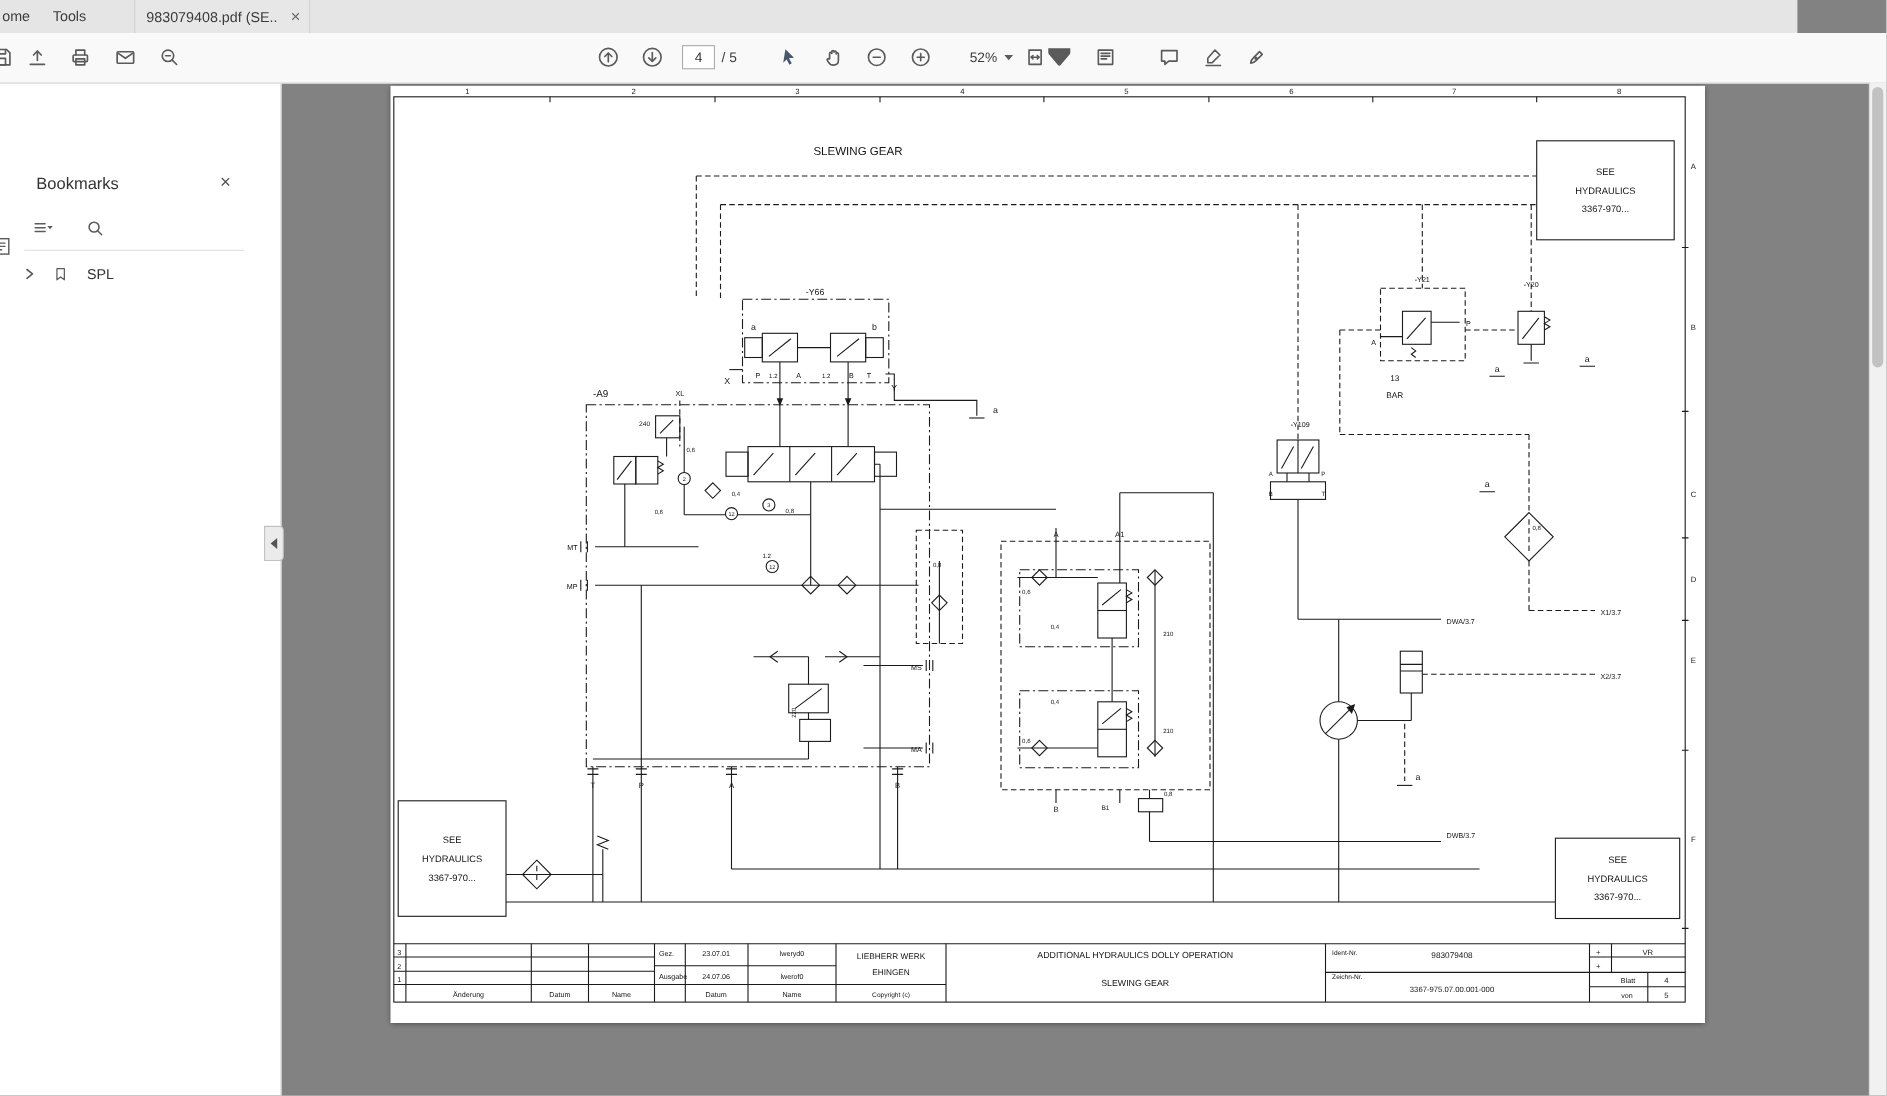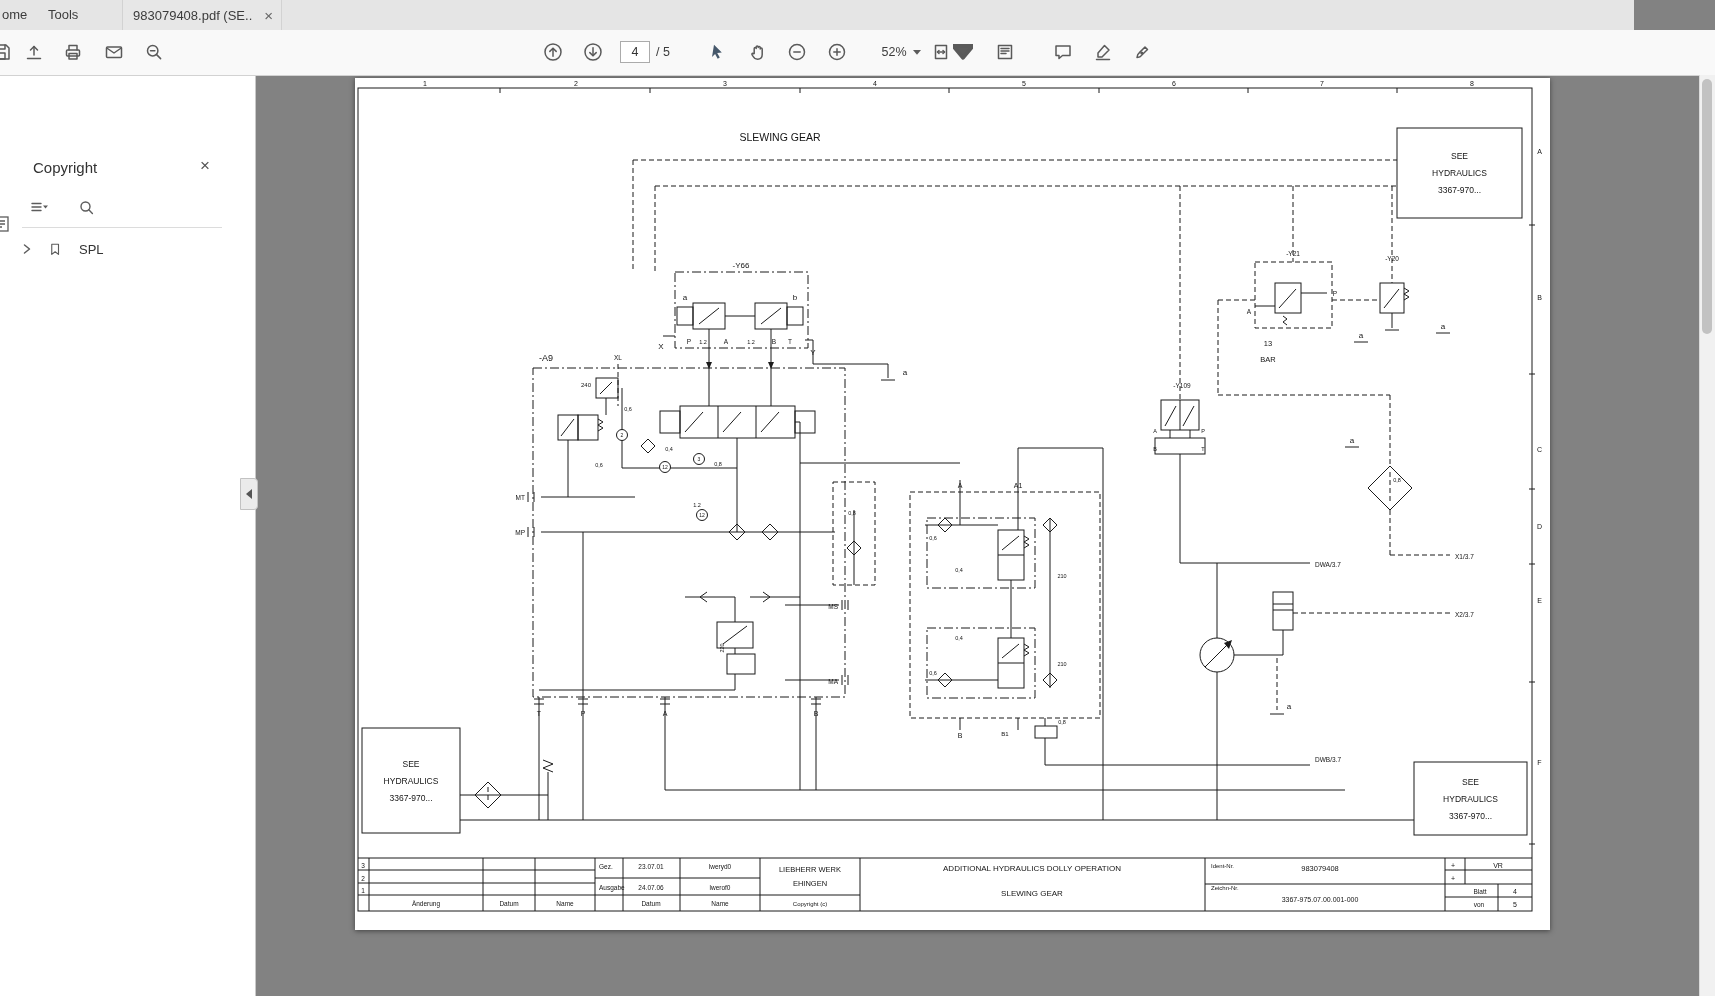--- a/index.html
+++ b/index.html
@@ -180,21 +180,21 @@
     </div>
   </div>
 
   <div class="sidebar">
     <div class="rail-icon">
       <svg viewBox="0 0 18 18">
           <rect x="2" y="2" width="14" height="14"></rect>
           <path d="M5 6h8M5 9h8M5 12h5"></path>
         </svg>
     </div>
-    <div class="sb-title">Copyright</div>
+    <div class="sb-title">Bookmarks</div>
     <div class="sb-close">×</div>
     <div class="sb-iconrow">
       <div class="sb-icon" style="left:26px">
         <svg viewBox="0 0 20 20">
             <path d="M3 5.5h9M3 9h9M3 12.5h9"></path>
             <polygon points="14,7.5 19,7.5 16.5,10.5" fill="#5c5c5c" stroke="none"></polygon>
           </svg>
       </div>
       <div class="sb-icon" style="left:74px">
         <svg viewBox="0 0 20 20">

